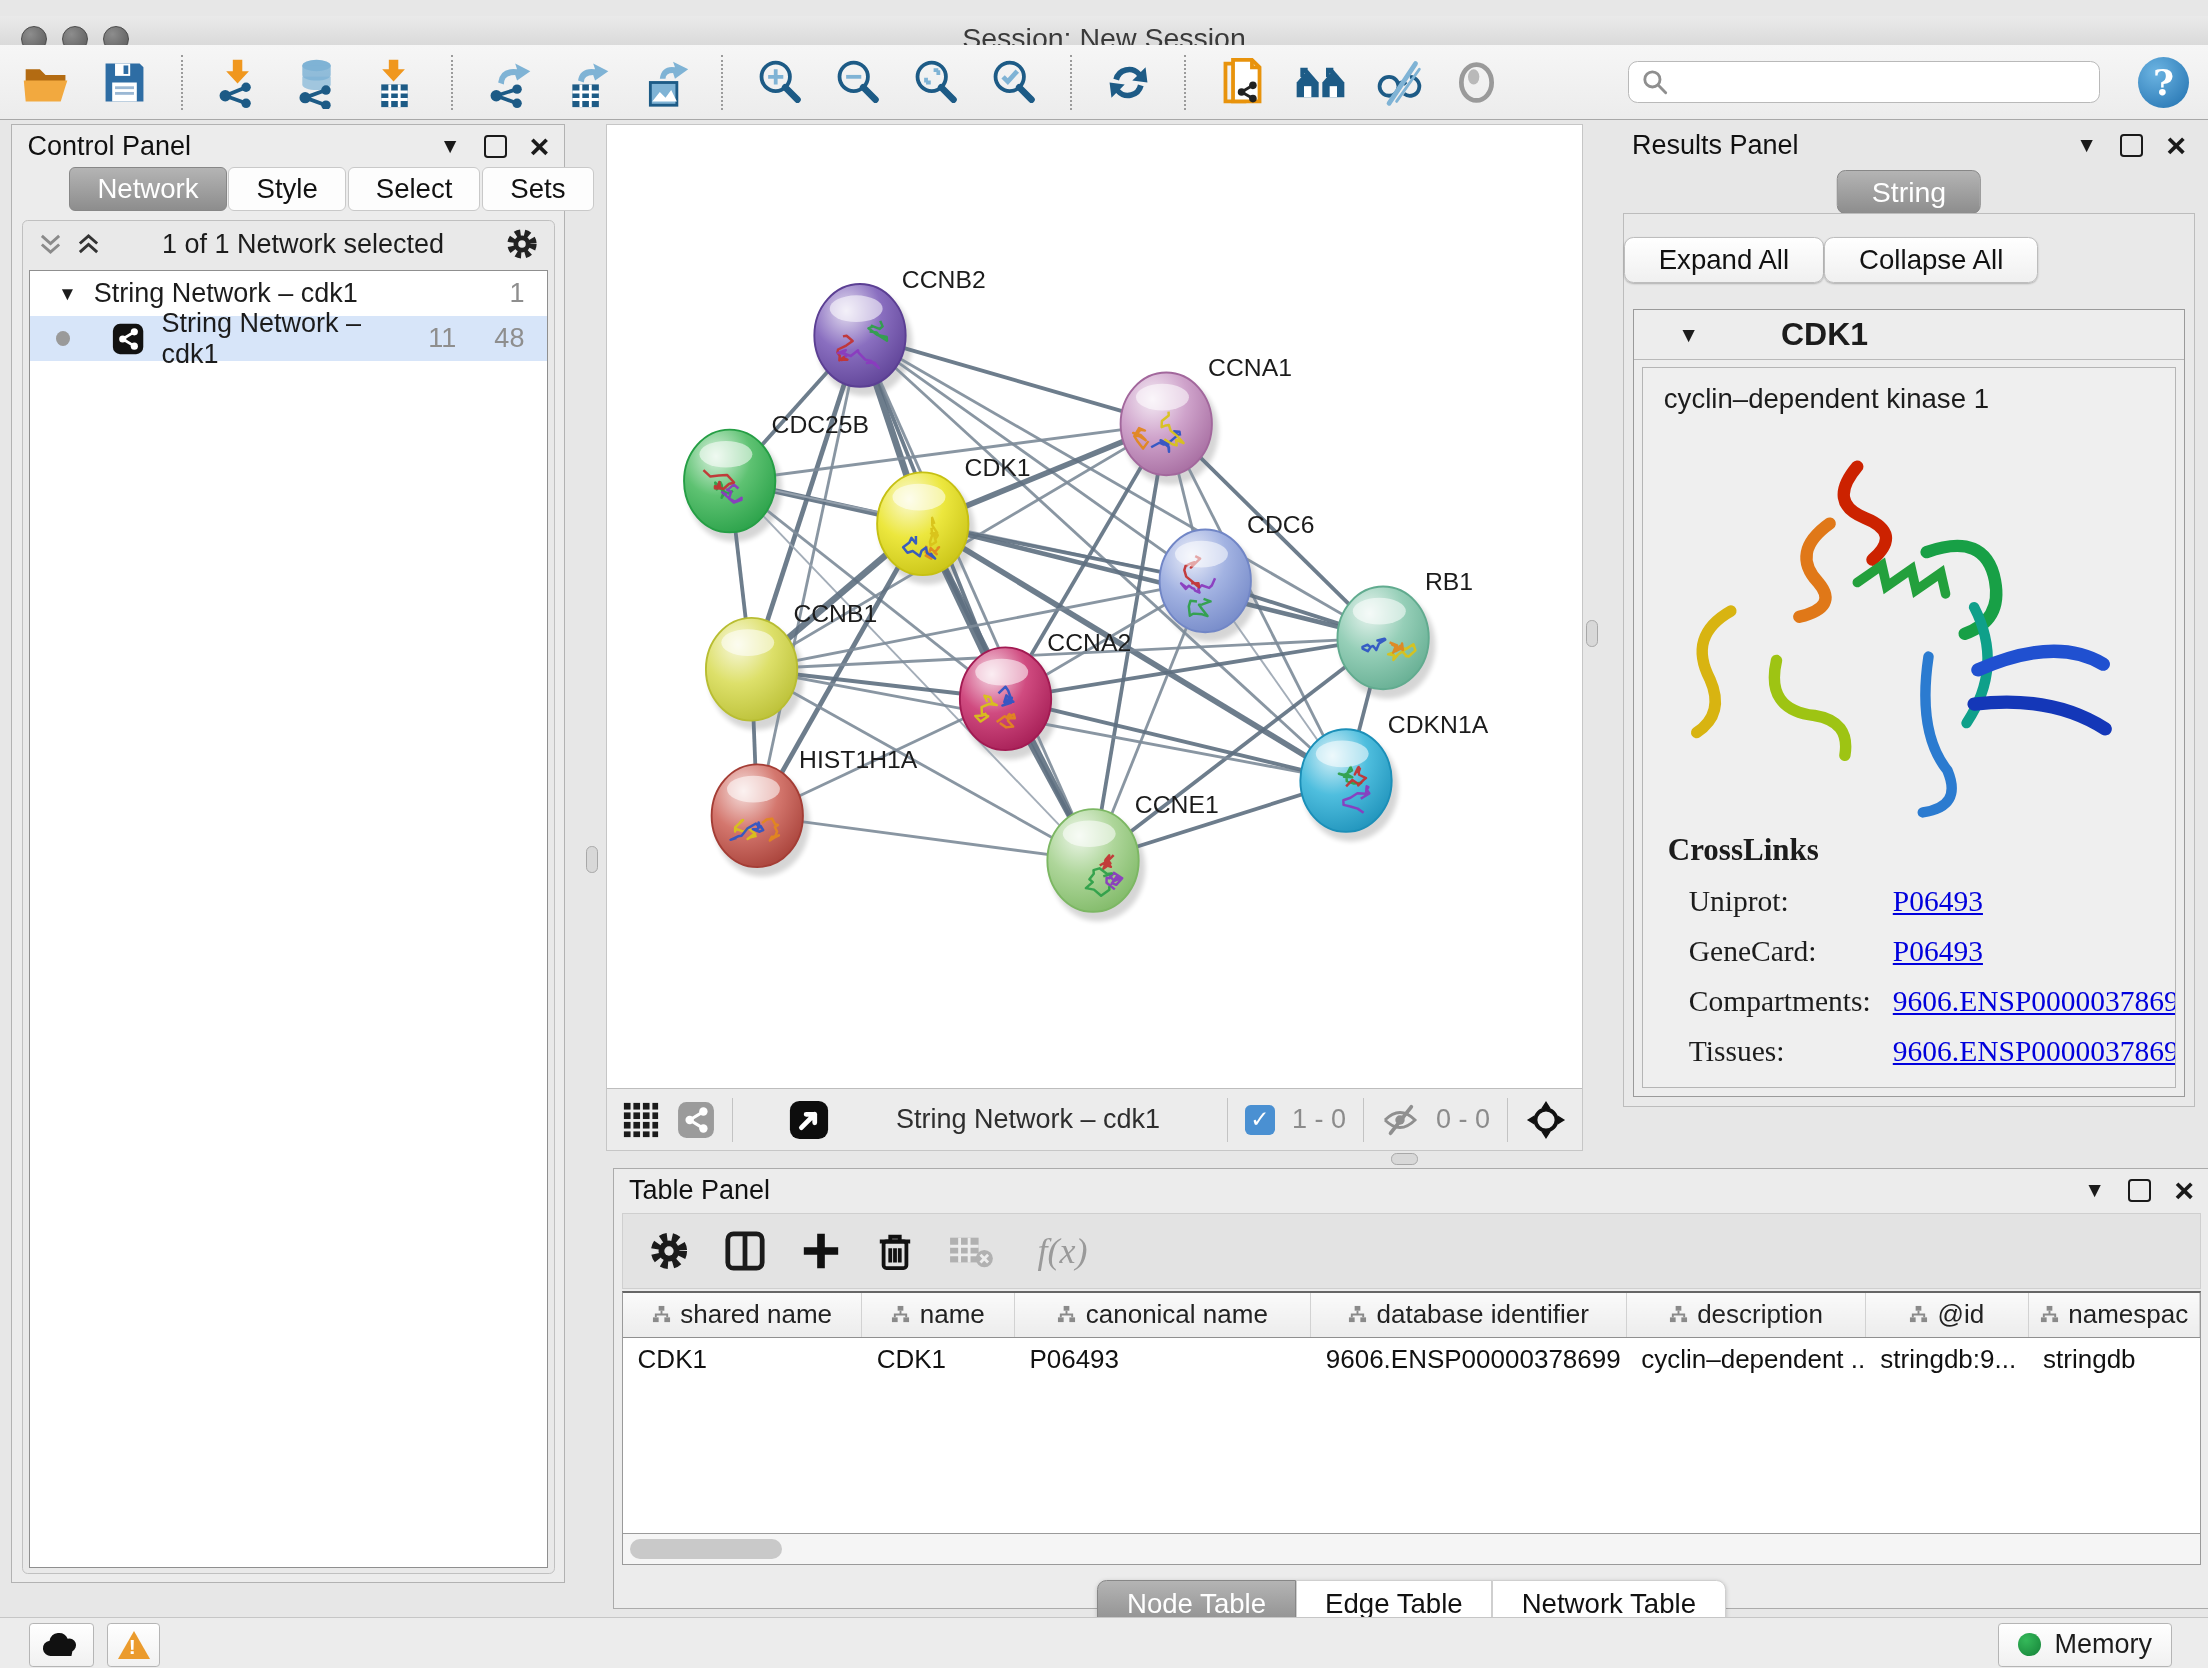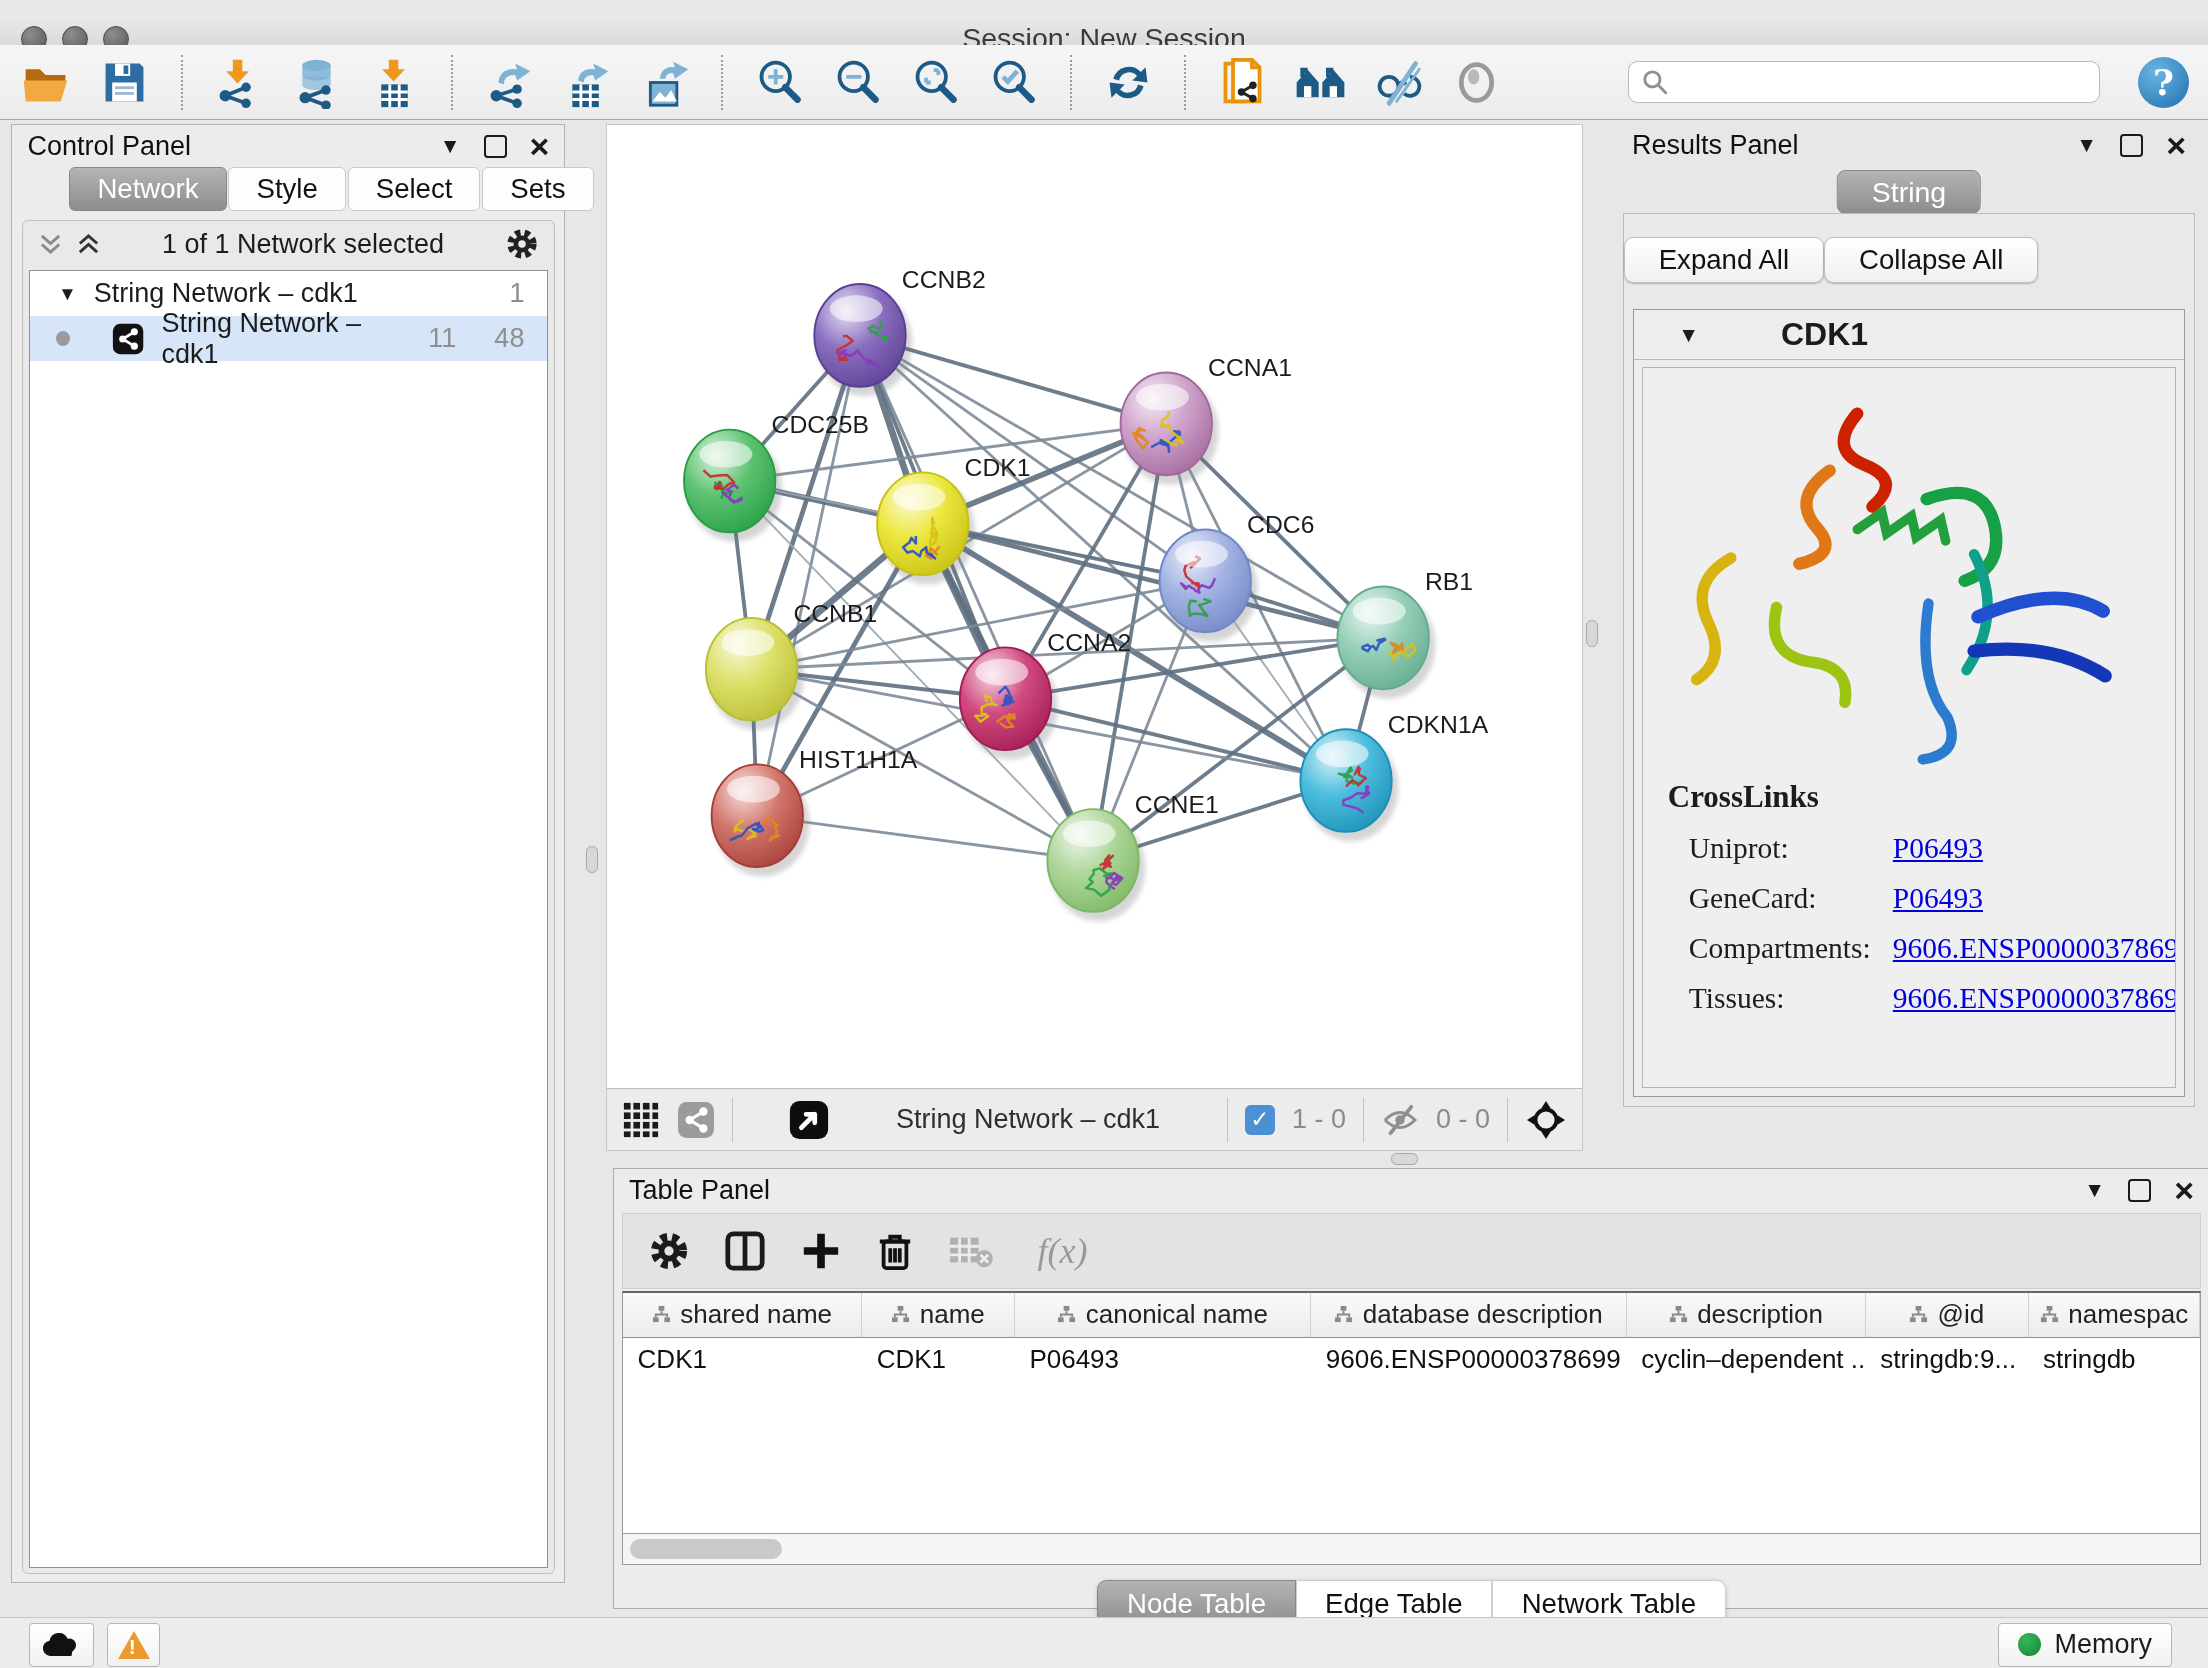--- a/index.html
+++ b/index.html
@@ -630,20 +630,21 @@
       <div class="res-buttons">
         <button>Expand All</button>
         <button>Collapse All</button>
       </div>
       <div class="res-inner">
         <div class="res-entry-header">
           <span style="font-size:21px">▼</span>
           <span class="gene">CDK1</span>
         </div>
         <div class="res-sub">
+          <div class="res-desc">cyclin–dependent kinase 1</div>
           <svg class="ribbon" width="514" height="399" viewBox="0 0 540 420">
             <g fill="none" stroke-linecap="round">
               <path d="M225 48 q-32 38 8 54 q40 16 8 44" stroke="#cc2200" stroke-width="13"></path>
               <path d="M196 108 q-42 30 -12 62 q22 26 -20 36" stroke="#e07818" stroke-width="13"></path>
               <path d="M92 200 q-46 26 -22 72 q16 36 -14 56" stroke="#d8b411" stroke-width="12"></path>
               <path d="M140 252 q-12 52 40 58 q38 6 32 42" stroke="#9ec413" stroke-width="12"></path>
               <path d="M225 170 l26 -18 5 22 26 -18 5 22 26 -18 5 22" stroke="#23a03c" stroke-width="10"></path>
               <path d="M298 138 q62 -22 72 30 q8 42 -32 56" stroke="#18a046" stroke-width="13"></path>
               <path d="M348 196 q32 62 -8 122" stroke="#0fa08a" stroke-width="11"></path>
               <path d="M352 262 q82 -36 132 -6" stroke="#2050d0" stroke-width="14"></path>
@@ -758,21 +759,21 @@
                 </span>
               </th>
               <th>
                 <span class="th-inner">
                   <svg width="19" height="19" viewBox="0 0 20 20">
                     <rect x="7" y="1" width="6" height="5" fill="#8a8a8a"></rect>
                     <rect x="1" y="13" width="6" height="5" fill="#8a8a8a"></rect>
                     <rect x="13" y="13" width="6" height="5" fill="#8a8a8a"></rect>
                     <path d="M10 6 v4 M4 13 v-3 h12 v3" stroke="#8a8a8a" stroke-width="2" fill="none"></path>
                   </svg>
-                  <span>database description</span>
+                  <span>database identifier</span>
                 </span>
               </th>
               <th>
                 <span class="th-inner">
                   <svg width="19" height="19" viewBox="0 0 20 20">
                     <rect x="7" y="1" width="6" height="5" fill="#8a8a8a"></rect>
                     <rect x="1" y="13" width="6" height="5" fill="#8a8a8a"></rect>
                     <rect x="13" y="13" width="6" height="5" fill="#8a8a8a"></rect>
                     <path d="M10 6 v4 M4 13 v-3 h12 v3" stroke="#8a8a8a" stroke-width="2" fill="none"></path>
                   </svg>

